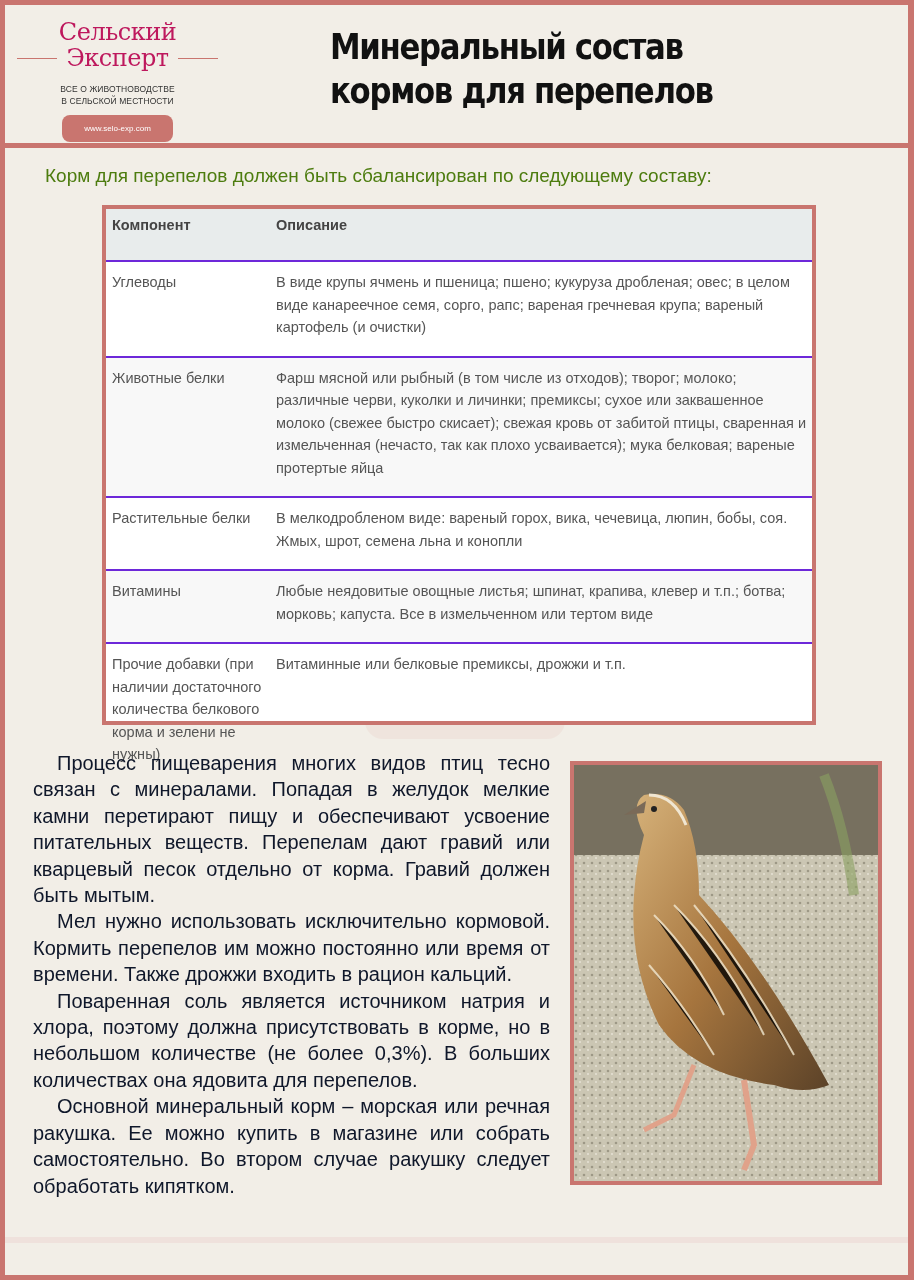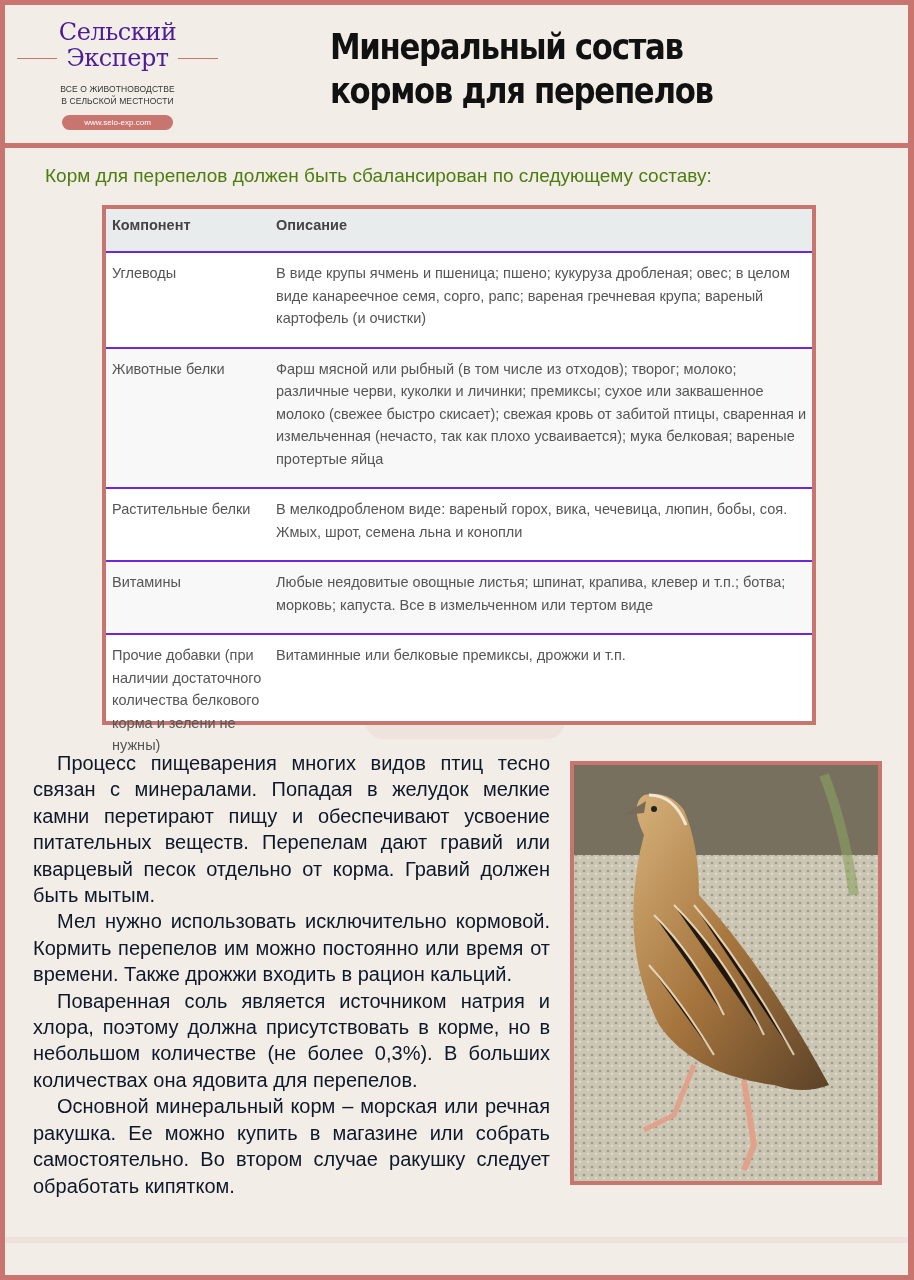--- a/index.html
+++ b/index.html
@@ -17,34 +17,34 @@
   .header {
     position: absolute; left: 0; top: 0; right: 0; height: 138px;
     background: #f2eee7;
     border-bottom: 5px solid #c9756f;
   }
   .logo {
     position: absolute; left: 10px; top: 14px; width: 205px; text-align: center;
   }
   .logo-line1, .logo-line2 {
     font-family: "DejaVu Serif", serif; font-weight: normal;
-    font-size: 24px; color: #4c1d95; line-height: 26px; letter-spacing: -0.5px;
+    font-size: 24px; color: #be185d; line-height: 26px; letter-spacing: -0.5px;
   }
   .logo-line2-wrap { position: relative; }
   .logo-line2-wrap::before, .logo-line2-wrap::after {
     content: ""; position: absolute; top: 13px; width: 40px; height: 1px; background: #c9756f;
   }
   .logo-line2-wrap::before { left: 2px; }
   .logo-line2-wrap::after { right: 2px; }
   .logo-tag {
     margin-top: 12px; font-size: 8.5px; color: #333; line-height: 12px; letter-spacing: 0.1px;
   }
   .logo-url {
     display: inline-block; margin-top: 8px; background: #c9756f; color: #fff;
-    font-size: 8px; padding: 3px 22px; border-radius: 8px;
+    font-size: 8px; padding: 9px 22px; border-radius: 8px;
   }
   .title {
     position: absolute; left: 325px; top: 20px;
     font-family: "DejaVu Sans", sans-serif; font-weight: bold;
     font-size: 35px; line-height: 44px; color: #111; letter-spacing: -1.5px;
     transform: scaleX(0.88); transform-origin: left top;
   }
   
   .watermark {
     position: absolute; left: 300px; top: 630px; width: 320px; text-align: center;
@@ -65,21 +65,21 @@
   .table-wrap {
     position: absolute; left: 97px; top: 200px; width: 714px; height: 520px;
     border: 4px solid #c9756f; background: #fff;
     box-sizing: border-box;
   }
   table {
     width: 100%; border-collapse: collapse; font-size: 14.5px; color: #555;
   }
   th {
     background: #e8ecec; color: #444; text-align: left; font-weight: bold;
-    padding: 8px 6px 18px 6px; font-size: 14.5px;
+    padding: 8px 6px 27px 6px; font-size: 14.5px;
   }
   td {
     vertical-align: top; padding: 9px 6px 17px 6px; line-height: 22.5px;
     border-top: 2px solid #6d28d9;
   }
   tr.alt td { background: #f8f8f8; }
   td.c1 { width: 152px; }
   th.c1 { width: 152px; }
   
   .body-text {

